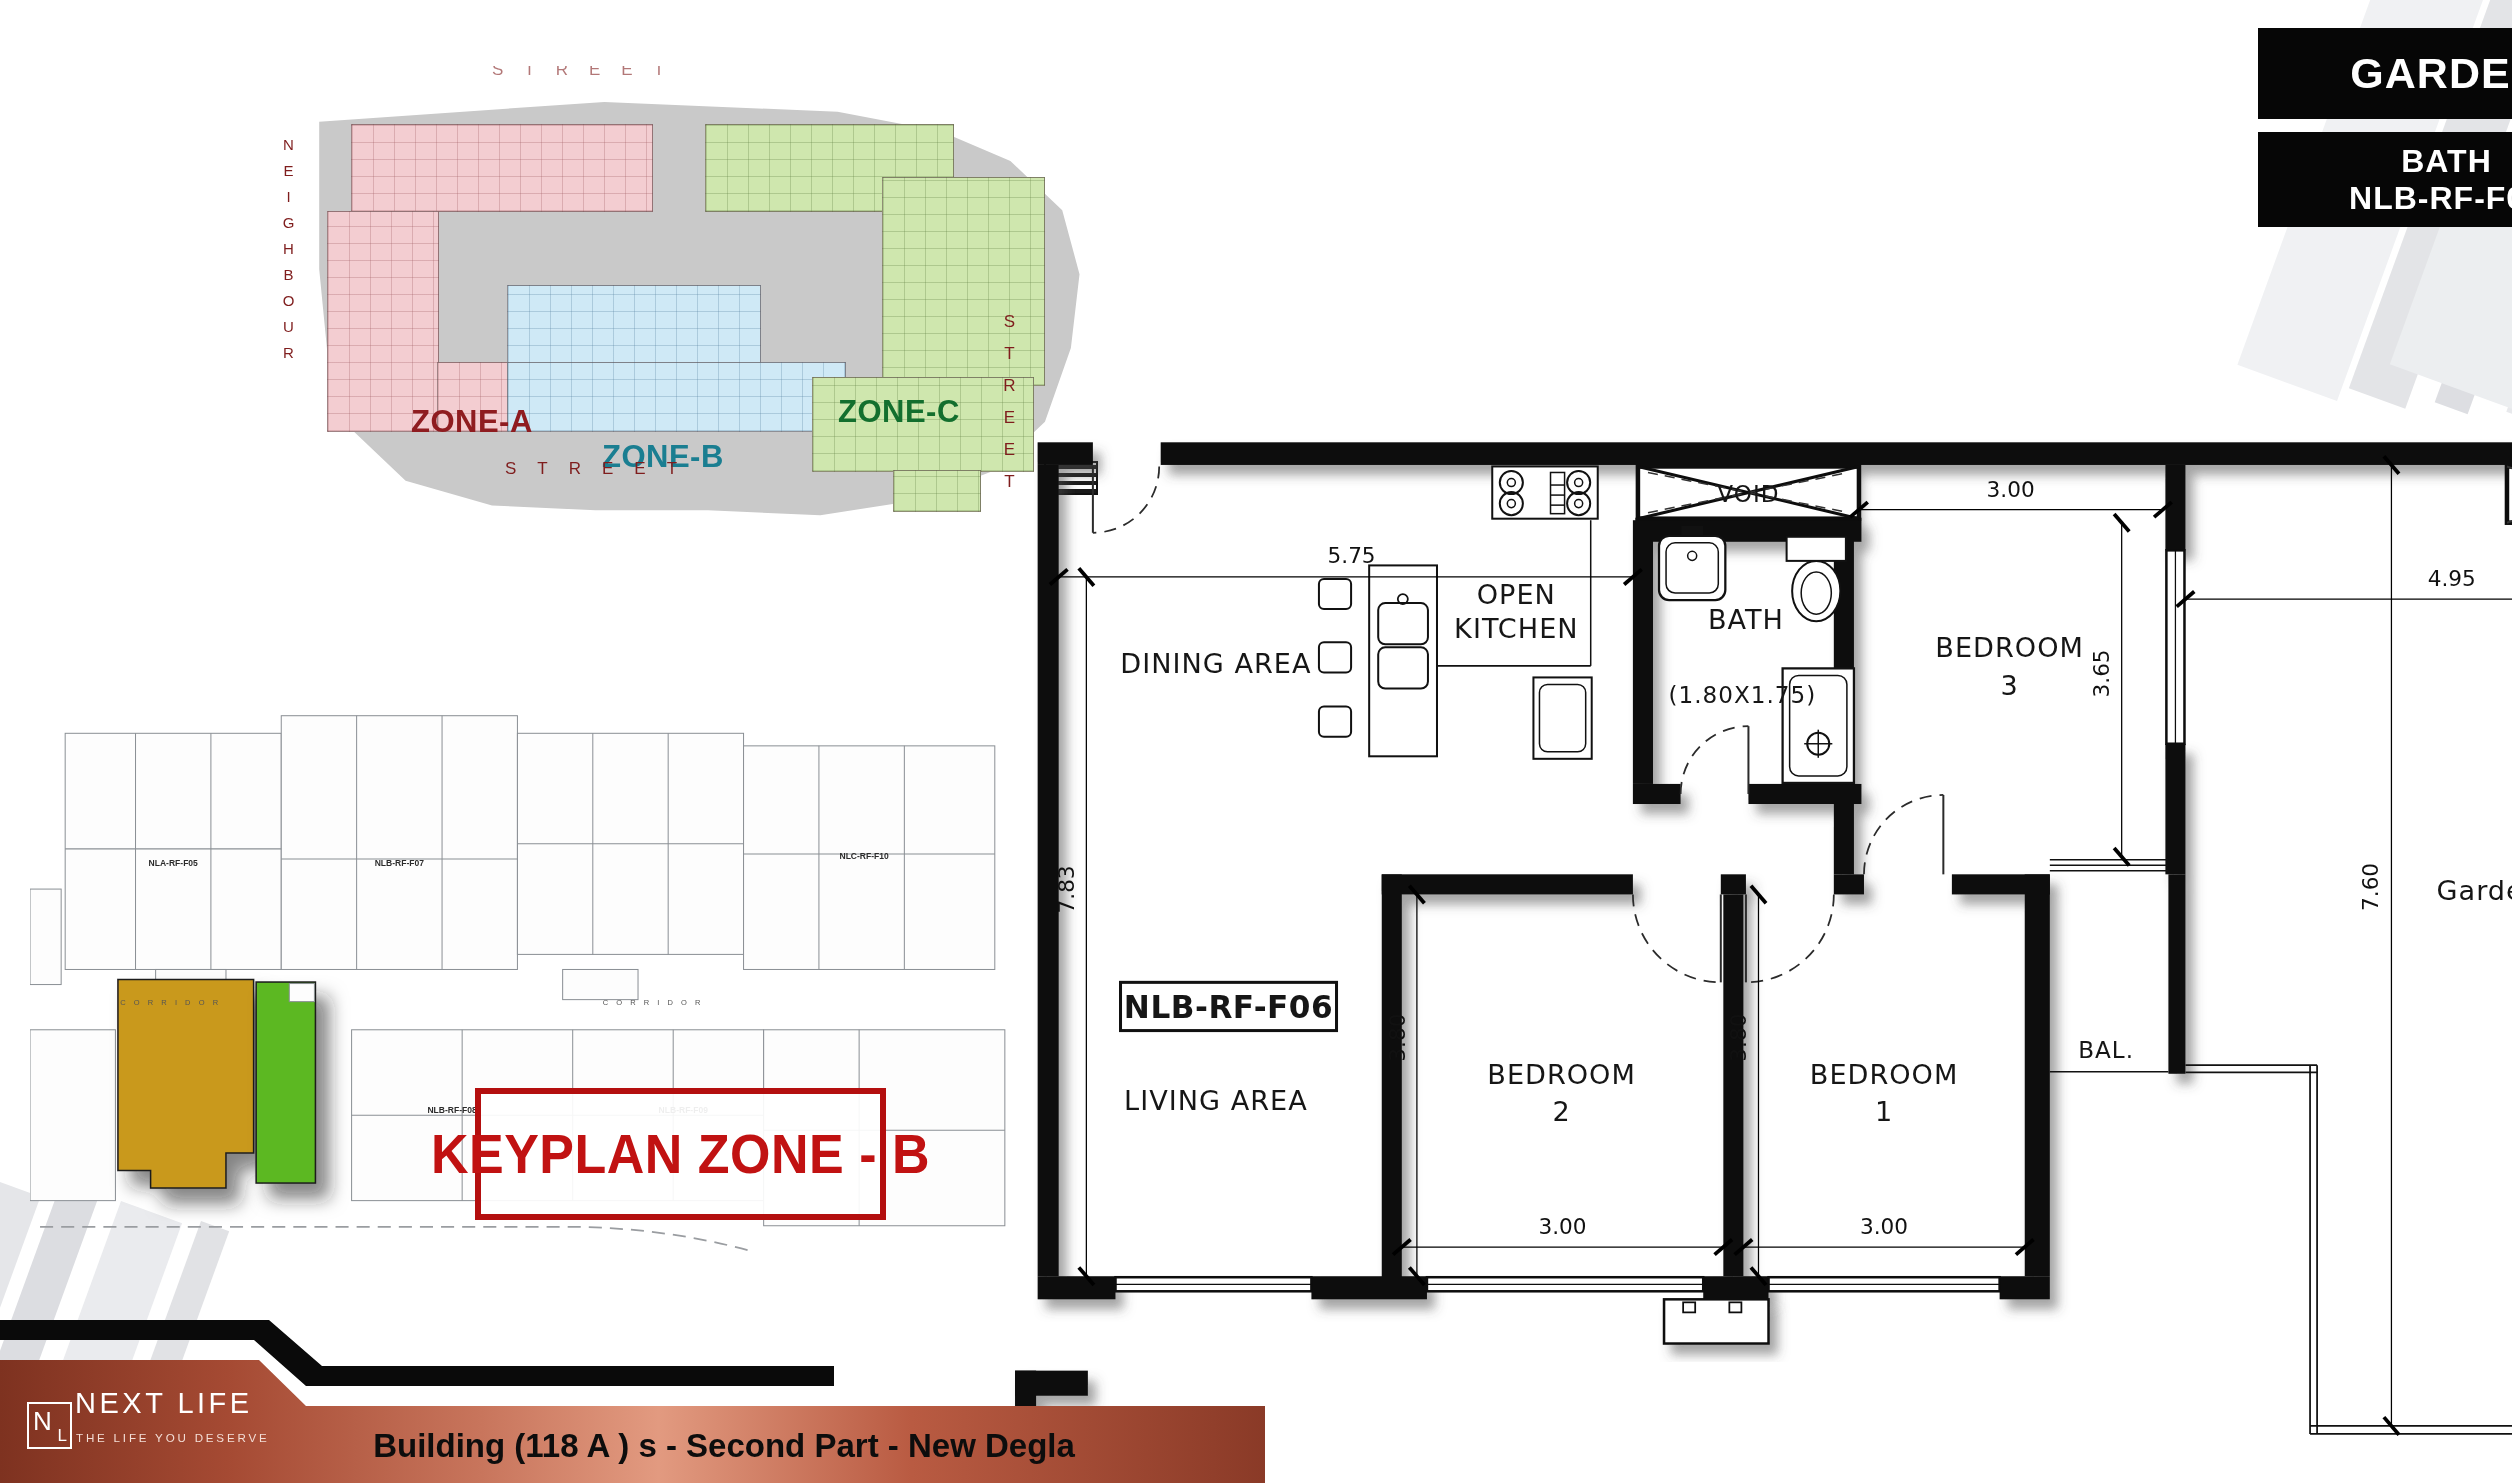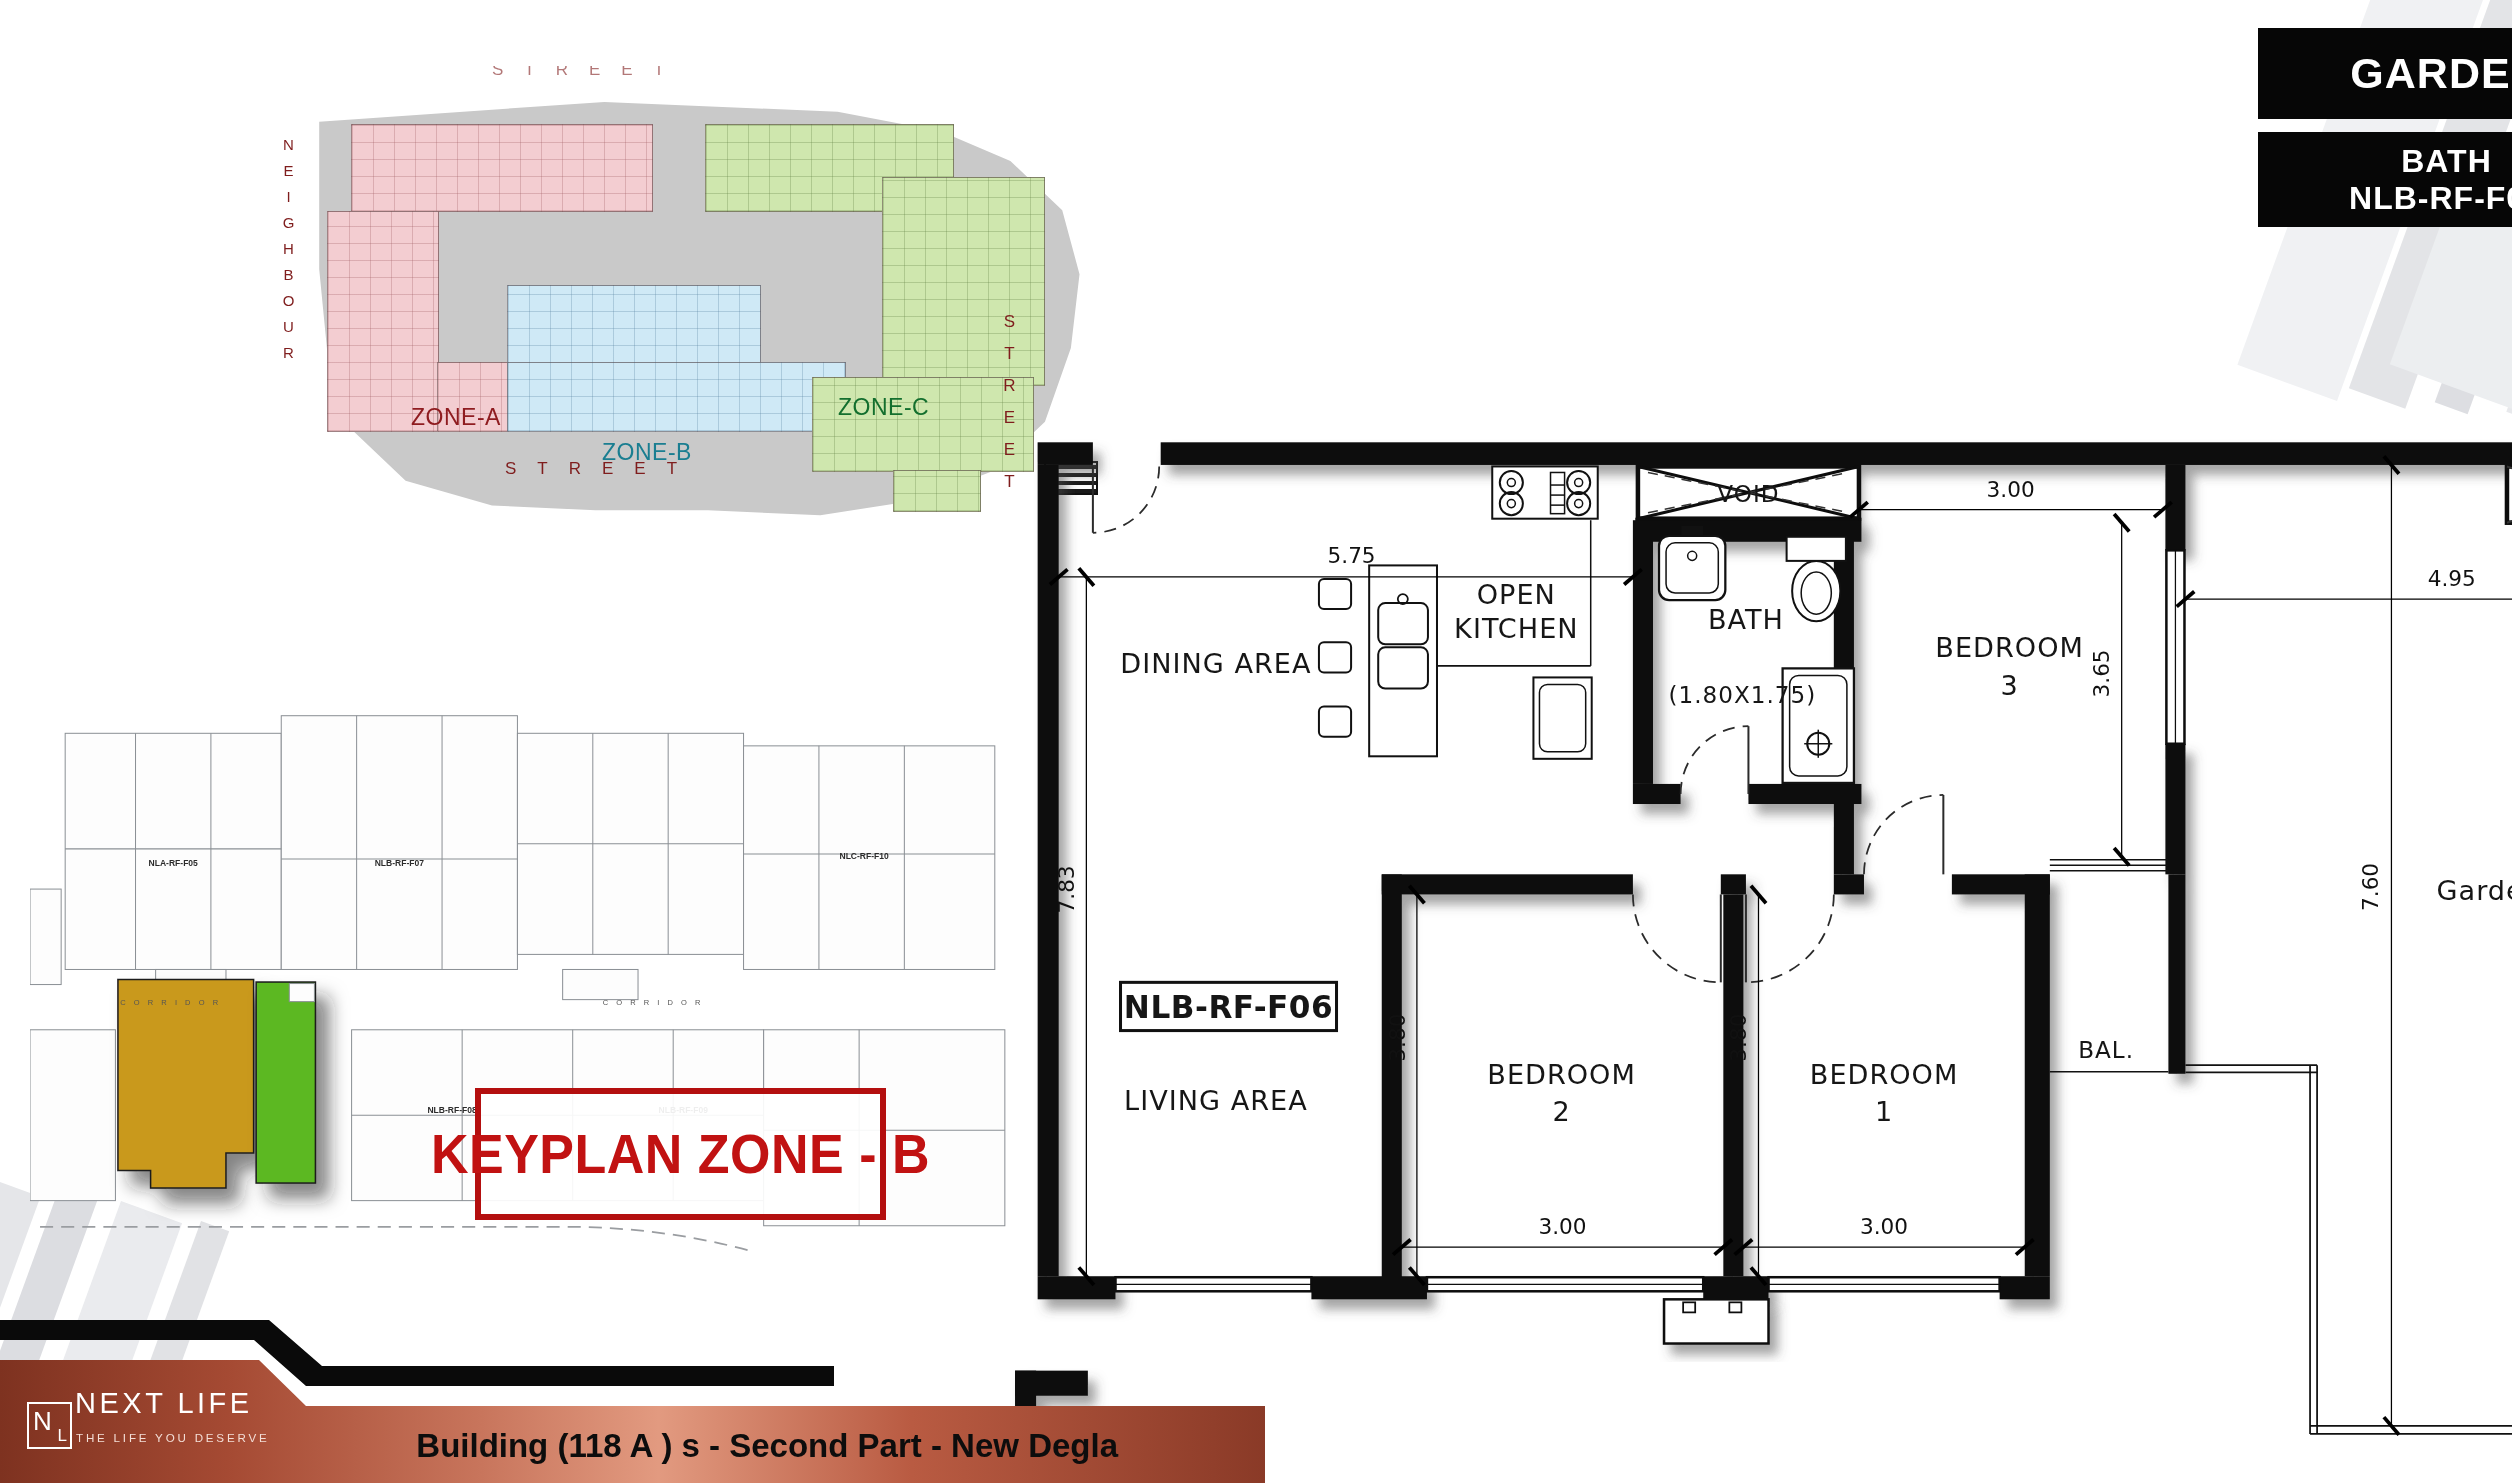--- a/index.html
+++ b/index.html
@@ -9,39 +9,39 @@
   
   .badge-black{position:absolute;background:#060606;display:flex;flex-direction:column;align-items:center;justify-content:center;color:#fff;font-weight:bold;}
   
   #zonemap{left:276px;top:38px;width:864px;height:492px;}
   #siteblob{position:absolute;left:0;top:0;width:100%;height:100%;background:#c9c9c9;
     clip-path:polygon(5% 17%,38% 13%,65% 15%,77% 19%,85% 25%,91% 35%,93% 48%,92% 63%,89% 78%,83% 88%,74% 94%,63% 97%,50% 96%,37% 96%,25% 95%,15% 90%,9% 80%,6% 65%,5% 47%,5% 31%);}
   .bldg{position:absolute;border:1.5px solid rgba(90,70,70,.55);}
   .bldg.pink{background-color:#f3cdd1;background-image:repeating-linear-gradient(0deg,rgba(160,95,100,.30) 0 1px,transparent 1px 17px),repeating-linear-gradient(90deg,rgba(160,95,100,.30) 0 1px,transparent 1px 21px);}
   .bldg.blue{background-color:#cfe9f6;background-image:repeating-linear-gradient(0deg,rgba(90,130,160,.30) 0 1px,transparent 1px 17px),repeating-linear-gradient(90deg,rgba(90,130,160,.30) 0 1px,transparent 1px 21px);}
   .bldg.green{background-color:#cfe7ae;background-image:repeating-linear-gradient(0deg,rgba(100,130,70,.30) 0 1px,transparent 1px 17px),repeating-linear-gradient(90deg,rgba(100,130,70,.30) 0 1px,transparent 1px 21px);}
-  .zlabel{position:absolute;font-weight:normal;font-size:23px;letter-spacing:0.5px;}
+  .zlabel{position:absolute;font-weight:bold;font-size:31px;letter-spacing:0.5px;}
   .street{position:absolute;color:#7f1d1d;font-weight:normal;font-size:17px;}
   .street.vert{writing-mode:vertical-lr;text-orientation:upright;letter-spacing:13px;}
   
   #keyplanbox{left:475px;top:1088px;width:399px;height:120px;border:6px solid #b40f0f;background:rgba(255,255,255,.92);display:flex;align-items:center;justify-content:center;}
   #keyplanbox span{color:#c11212;font-weight:bold;font-size:52px;letter-spacing:0.5px;transform:scaleY(1.08);white-space:nowrap;}
   
   #footer-z{left:0;top:1276px;width:834px;height:110px;background:#0a0a0a;
     clip-path:polygon(0px 44px,269px 44px,322px 90px,834px 90px,834px 110px,306px 110px,254px 64px,0px 64px);}
   #footer-bar{left:0;top:1276px;width:1266px;height:208px;
     background:linear-gradient(90deg,#7e3220 0%,#a54a33 18%,#c8755c 38%,#e29a80 52%,#b95b42 72%,#8a3a27 100%);
     clip-path:polygon(0px 84px,259px 84px,306px 130px,1265px 130px,1265px 208px,0px 208px);}
   .sheen{position:absolute;background:rgba(255,255,255,.16);transform:skewX(-42deg);}
   #logo-box{position:absolute;left:27px;top:126px;width:41px;height:43px;border:2px solid #fff;color:#fff;}
   #logo-box .n{position:absolute;left:4px;top:2px;font-size:26px;font-weight:400;}
   #logo-box .l{position:absolute;right:3px;bottom:1px;font-size:17px;font-weight:400;}
   #brand{position:absolute;left:75px;top:111px;color:#fff;font-size:29px;letter-spacing:3.5px;font-weight:400;white-space:nowrap;}
   #tagline{position:absolute;left:76px;top:155px;color:#f3ded7;font-size:11.6px;letter-spacing:2.8px;white-space:nowrap;}
-  #footer-title{position:absolute;left:314px;top:151px;width:804px;text-align:right;color:#0d0d0d;font-weight:bold;font-size:33px;white-space:nowrap;}
+  #footer-title{position:absolute;left:322px;top:151px;width:804px;text-align:center;color:#0d0d0d;font-weight:bold;font-size:33px;white-space:nowrap;}
   
   .rm{font-family:"DejaVu Sans",sans-serif;font-size:54px;fill:#161616;letter-spacing:2px;}
   .rm.small{font-size:46px;}
   .rm.bold{font-weight:bold;font-size:62px;letter-spacing:1px;}
   .dimtxt{font-family:"DejaVu Sans",sans-serif;font-size:43px;fill:#111;}
   .keytxt{font-family:"Liberation Sans",sans-serif;font-weight:bold;font-size:17px;fill:#2b2b2b;}
   .keycorr{font-family:"Liberation Sans",sans-serif;font-size:15px;fill:#555;letter-spacing:6px;}
 </style>
 </head>
 <body>

